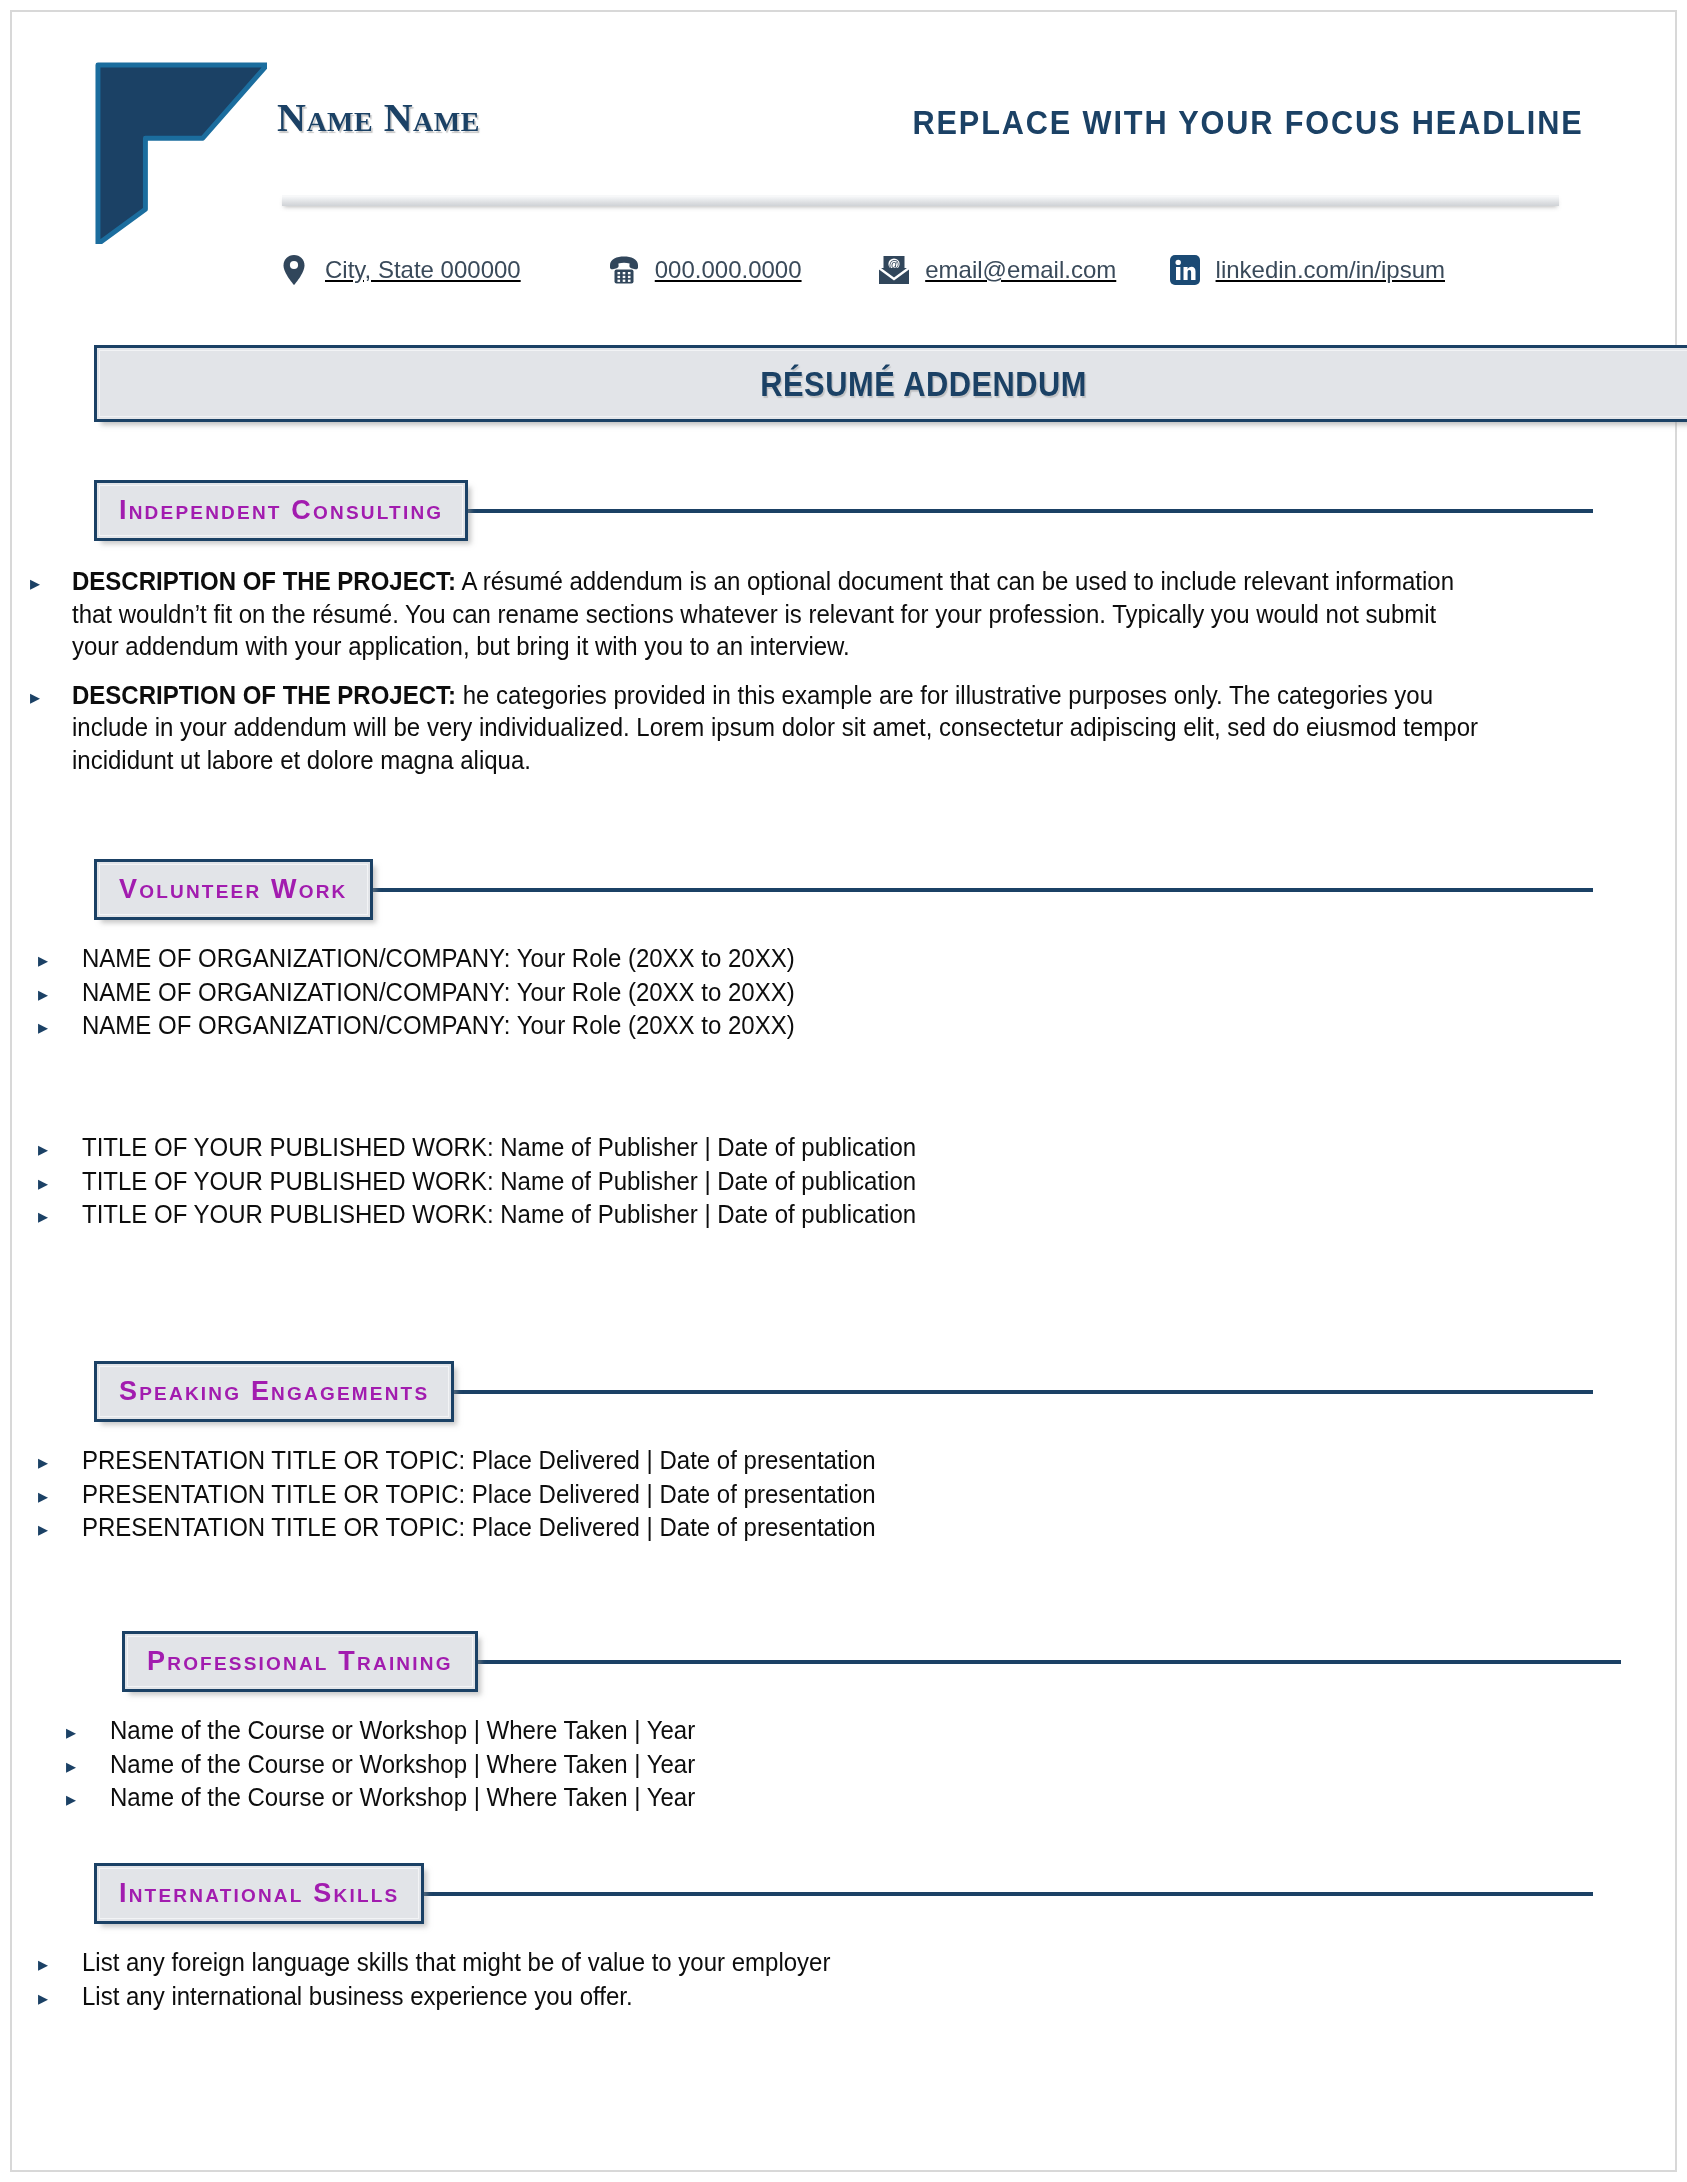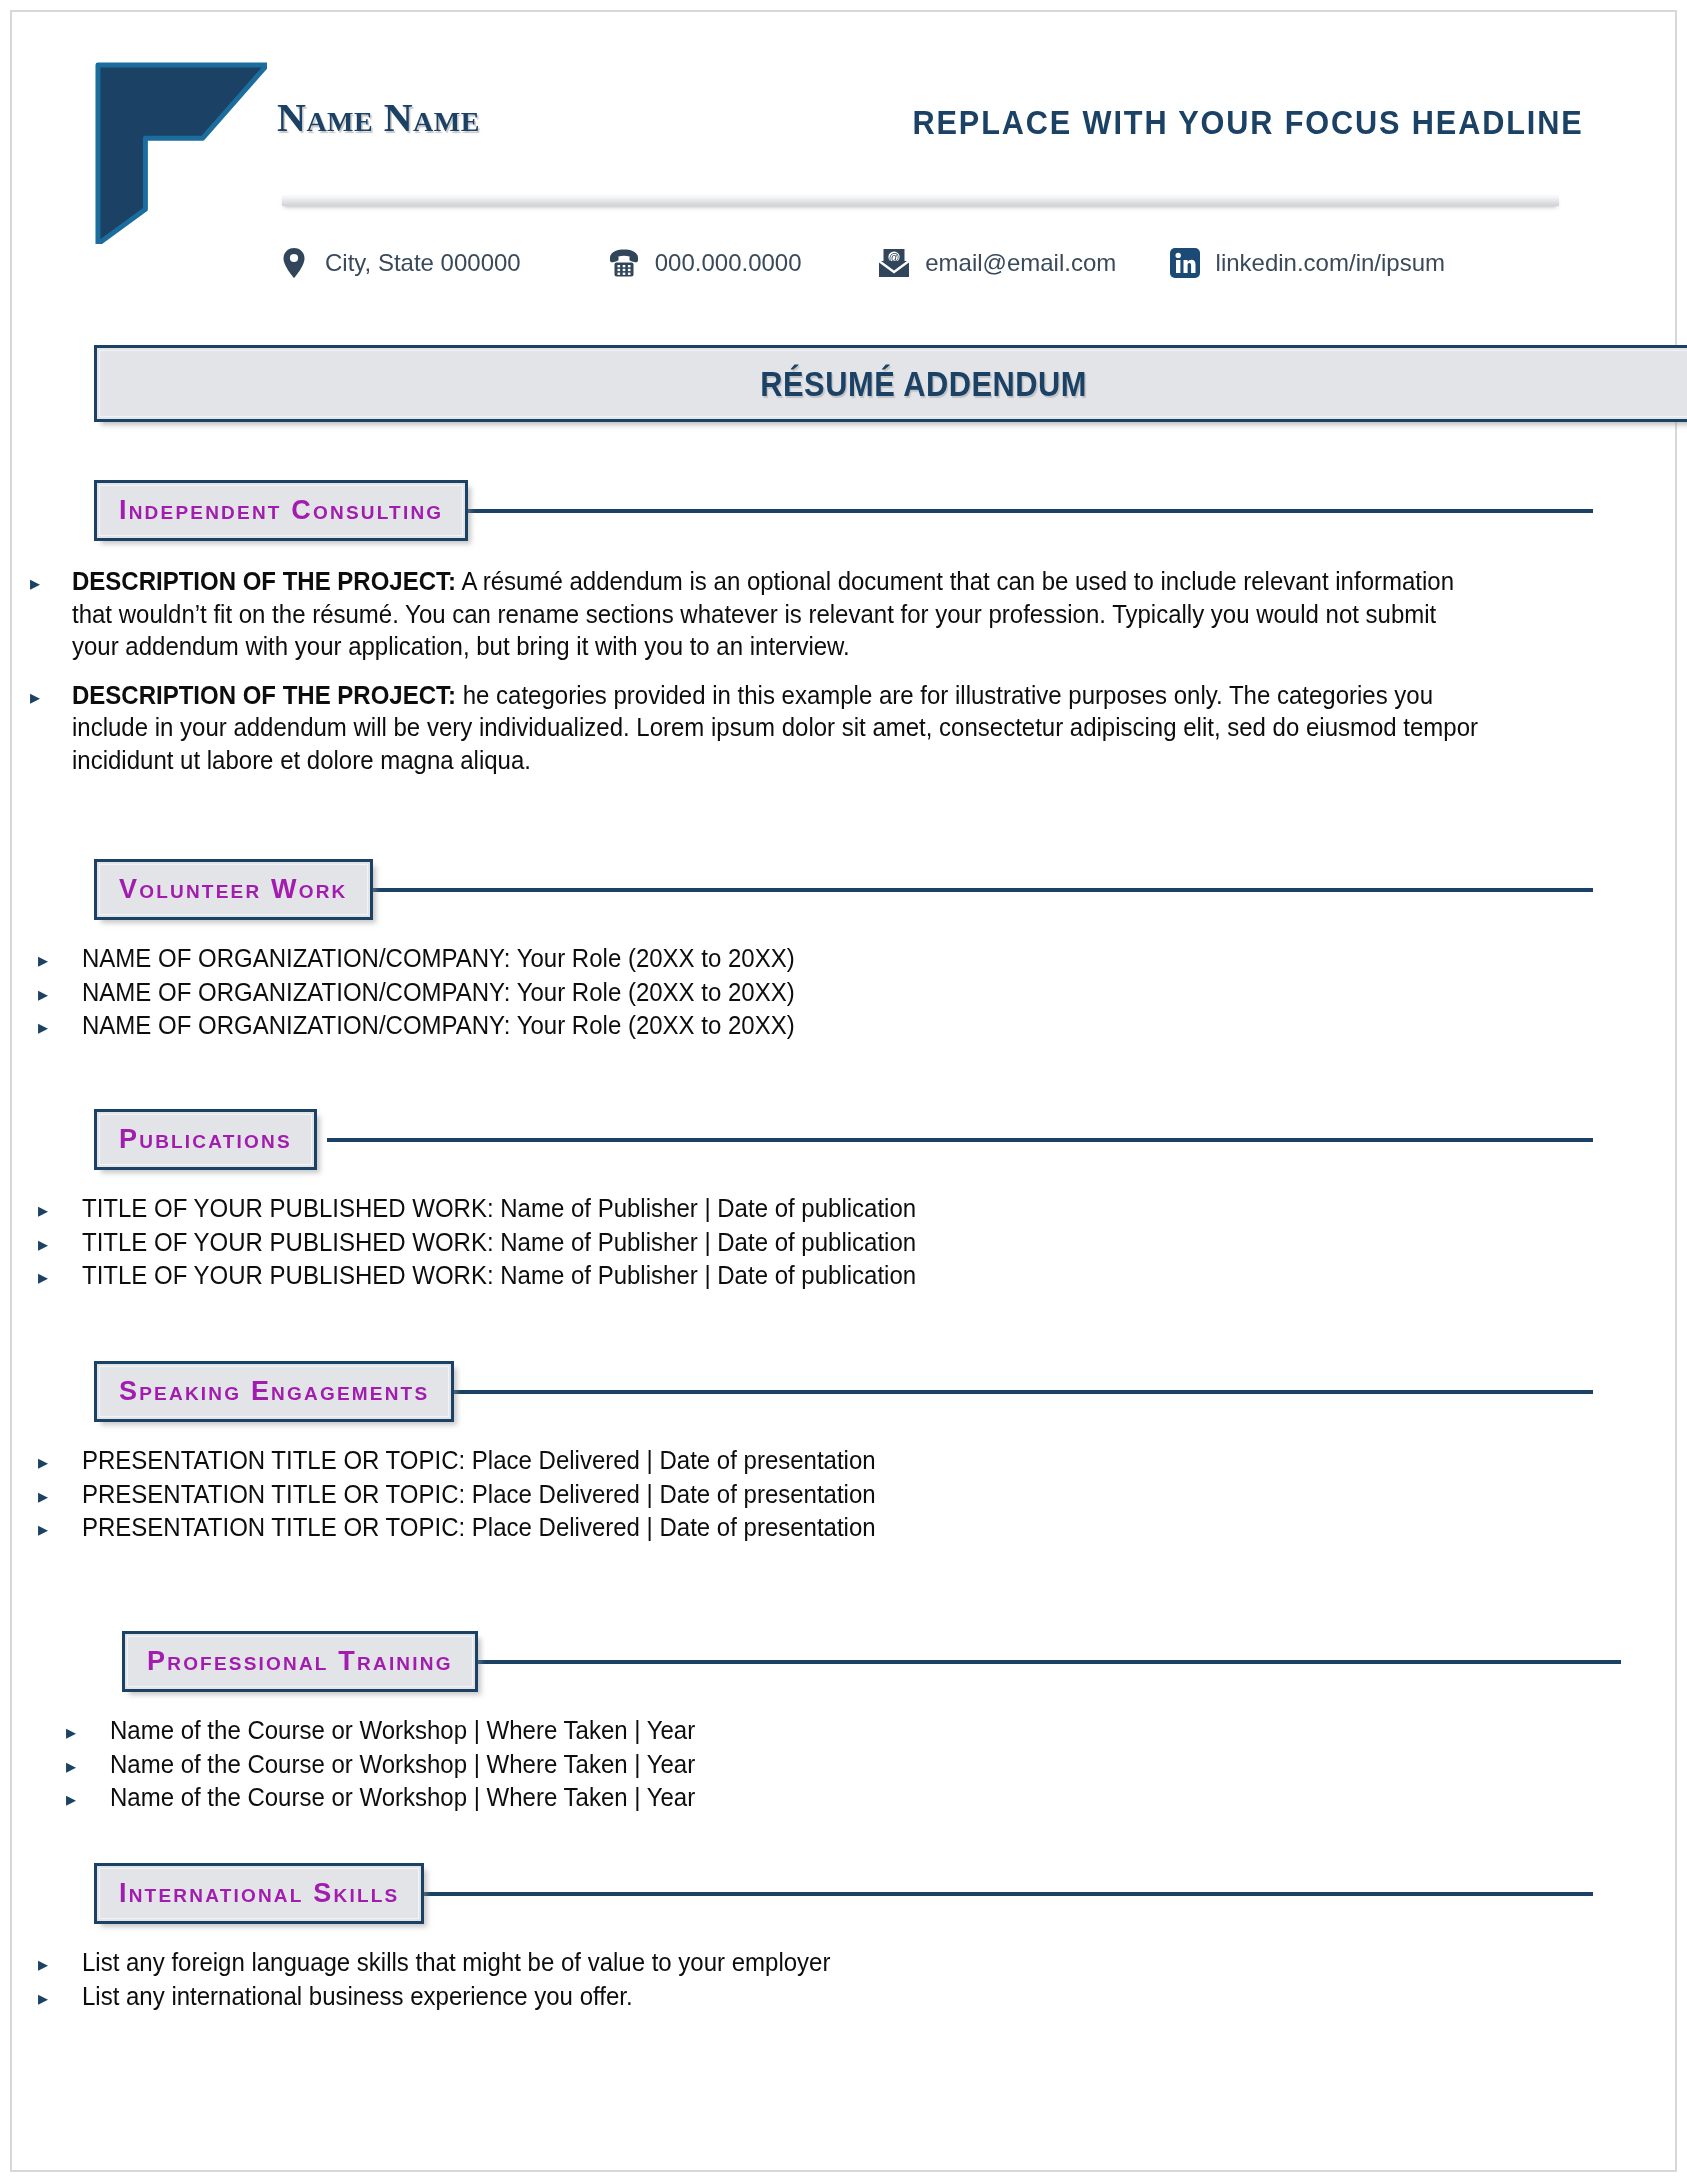--- a/index.html
+++ b/index.html
@@ -98,21 +98,22 @@
   }
 
   
   .contact-row {
     position: absolute;
     left: 277px;
     top: 246px;
     width: 1168px;
     height: 48px;
     display: flex;
-    align-items: flex-start;
+    align-items: center;
+    text-decoration: underline;
   }
   .contact-item {
     display: flex;
     align-items: center;
     white-space: nowrap;
   }
   .contact-icon {
     display: inline-flex;
     align-items: center;
     justify-content: center;
@@ -378,26 +379,20 @@
         <span class="bullet-body">NAME OF ORGANIZATION/COMPANY: Your Role (20XX to 20XX)</span>
       </li>
       <li class="bullet-row">
         <span class="bullet-mark">▸</span>
         <span class="bullet-body">NAME OF ORGANIZATION/COMPANY: Your Role (20XX to 20XX)</span>
       </li>
     </ul>
   </div>
 
   <div class="section" style="top:1109px;">
-    <div class="sec-head-wrap">
-      <div class="sec-head-box">
-        <span class="sec-head-text">Publications</span>
-      </div>
-      <div class="sec-head-line" style="left:327px;"></div>
-    </div>
     <ul class="bullets line-list" style="margin-top:22px;">
       <li class="bullet-row">
         <span class="bullet-mark">▸</span>
         <span class="bullet-body">TITLE OF YOUR PUBLISHED WORK: Name of Publisher | Date of publication</span>
       </li>
       <li class="bullet-row">
         <span class="bullet-mark">▸</span>
         <span class="bullet-body">TITLE OF YOUR PUBLISHED WORK: Name of Publisher | Date of publication</span>
       </li>
       <li class="bullet-row">

